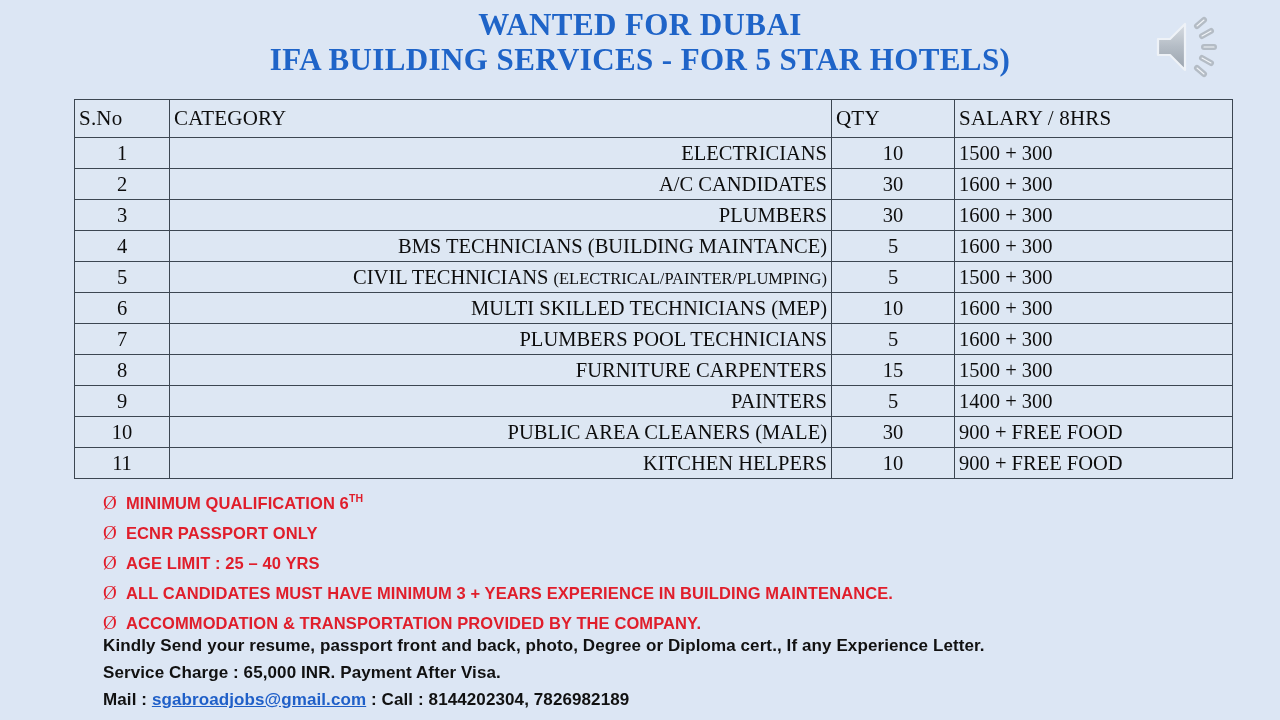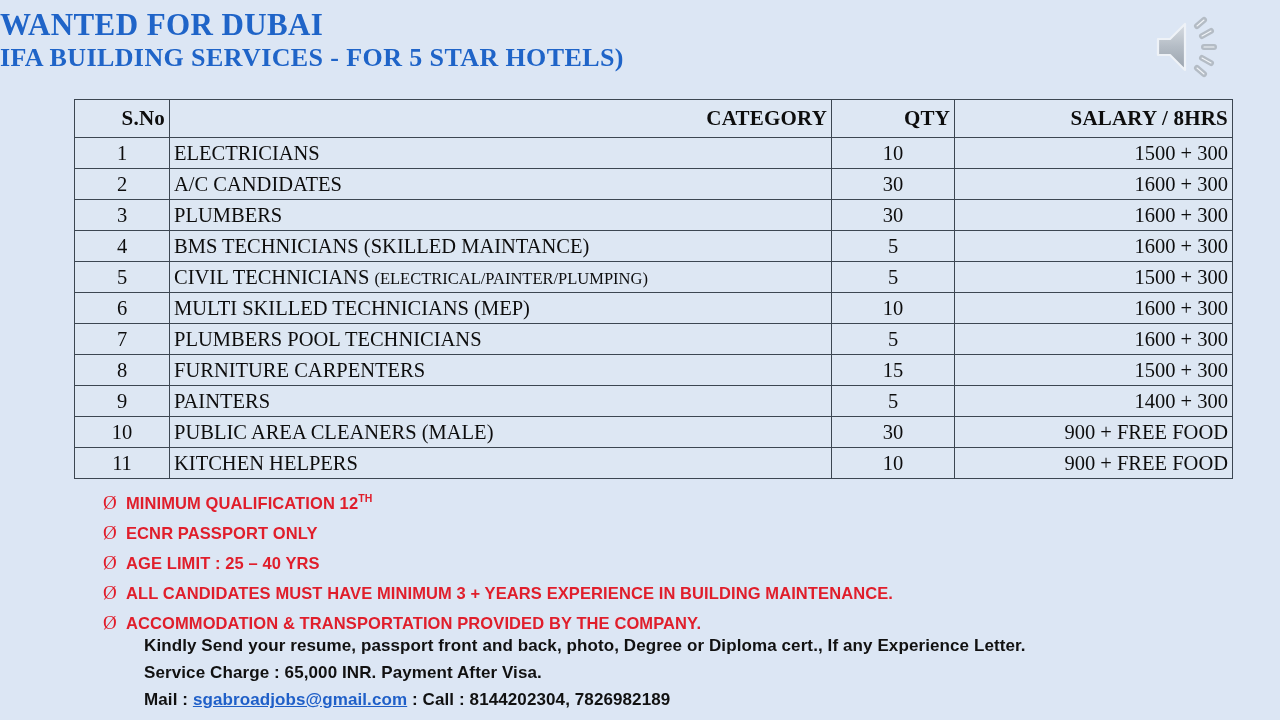--- a/index.html
+++ b/index.html
@@ -14,28 +14,28 @@
     overflow: hidden;
     position: relative;
   }
 
   
   .title-block {
     position: absolute;
     top: 8px;
     left: 0;
     width: 1280px;
-    text-align: left;
+    text-align: center;
     font-family: "Liberation Serif", serif;
     font-weight: bold;
     color: #1f64c8;
     line-height: 1.12;
   }
   .title-line1 { font-size: 31px; letter-spacing: 0.4px; }
-  .title-line2 { font-size: 26px; letter-spacing: 0.4px; }
+  .title-line2 { font-size: 31px; letter-spacing: 0.4px; }
 
   
   .speaker-icon {
     position: absolute;
     top: 14px;
     left: 1152px;
     width: 78px;
     height: 66px;
   }
 
@@ -52,30 +52,30 @@
   }
   .job-table td, .job-table th {
     border: 1.6px solid #3c4651;
     background: #dde7f3;
     padding: 0 4px;
     color: #0d0d0d;
   }
   .job-table thead th {
     height: 37px;
     font-size: 21px;
-    font-weight: bold;
-    text-align: right;
+    font-weight: normal;
+    text-align: left;
     vertical-align: middle;
     letter-spacing: 0.2px;
   }
   .job-table tbody td { height: 30px; font-size: 20.5px; vertical-align: middle; }
   .col-sno   { width: 86px;  text-align: center; }
-  .col-cat   { width: 653px; text-align: left; padding-left: 9px; }
+  .col-cat   { width: 653px; text-align: right; padding-left: 9px; }
   .col-qty   { width: 114px; text-align: center; }
-  .col-sal   { width: 269px; text-align: right; }
+  .col-sal   { width: 269px; text-align: left; }
   .cat-sub { font-size: 16.5px; }
 
   
   .notes {
     position: absolute;
     left: 103px;
     top: 484px;
     width: 1100px;
   }
   .note-line {
@@ -94,21 +94,20 @@
     font-size: 19px;
   }
   .sup { font-size: 10.5px; vertical-align: super; }
 
   
   .footer {
     position: absolute;
     left: 103px;
     top: 632px;
     width: 1120px;
-    margin-left: 41px;
   }
   .footer-line {
     color: #111111;
     font-size: 17px;
     font-weight: bold;
     line-height: 27px;
     white-space: nowrap;
     letter-spacing: 0.1px;
   }
   .mail-link {
@@ -173,21 +172,21 @@
         <td class="col-sal">1600 + 300</td>
       </tr>
       <tr>
         <td class="col-sno">3</td>
         <td class="col-cat"><span>PLUMBERS</span></td>
         <td class="col-qty">30</td>
         <td class="col-sal">1600 + 300</td>
       </tr>
       <tr>
         <td class="col-sno">4</td>
-        <td class="col-cat"><span>BMS TECHNICIANS (SKILLED MAINTANCE)</span></td>
+        <td class="col-cat"><span>BMS TECHNICIANS (BUILDING MAINTANCE)</span></td>
         <td class="col-qty">5</td>
         <td class="col-sal">1600 + 300</td>
       </tr>
       <tr>
         <td class="col-sno">5</td>
         <td class="col-cat"><span>CIVIL TECHNICIANS </span><span class="cat-sub">(ELECTRICAL/PAINTER/PLUMPING)</span></td>
         <td class="col-qty">5</td>
         <td class="col-sal">1500 + 300</td>
       </tr>
       <tr>
@@ -223,21 +222,21 @@
       <tr>
         <td class="col-sno">11</td>
         <td class="col-cat"><span>KITCHEN HELPERS</span></td>
         <td class="col-qty">10</td>
         <td class="col-sal">900 + FREE FOOD</td>
       </tr>
     </tbody>
 </table>
 
 <div class="notes" id="notes-list">
-    <div class="note-line"><span class="note-bullet">Ø</span><span>MINIMUM QUALIFICATION 12</span><span class="sup">TH</span></div>
+    <div class="note-line"><span class="note-bullet">Ø</span><span>MINIMUM QUALIFICATION 6</span><span class="sup">TH</span></div>
     <div class="note-line"><span class="note-bullet">Ø</span><span>ECNR PASSPORT ONLY</span></div>
     <div class="note-line"><span class="note-bullet">Ø</span><span>AGE LIMIT : 25 – 40 YRS</span></div>
     <div class="note-line"><span class="note-bullet">Ø</span><span>ALL CANDIDATES MUST HAVE MINIMUM 3 + YEARS EXPERIENCE IN BUILDING MAINTENANCE.</span></div>
     <div class="note-line"><span class="note-bullet">Ø</span><span>ACCOMMODATION &amp; TRANSPORTATION PROVIDED BY THE COMPANY.</span></div>
   </div>
 
 <div class="footer">
   <div class="footer-line">Kindly Send your resume, passport front and back, photo, Degree or Diploma cert., If any Experience Letter.</div>
   <div class="footer-line">Service Charge : 65,000 INR. Payment After Visa.</div>
   <div class="footer-line">

